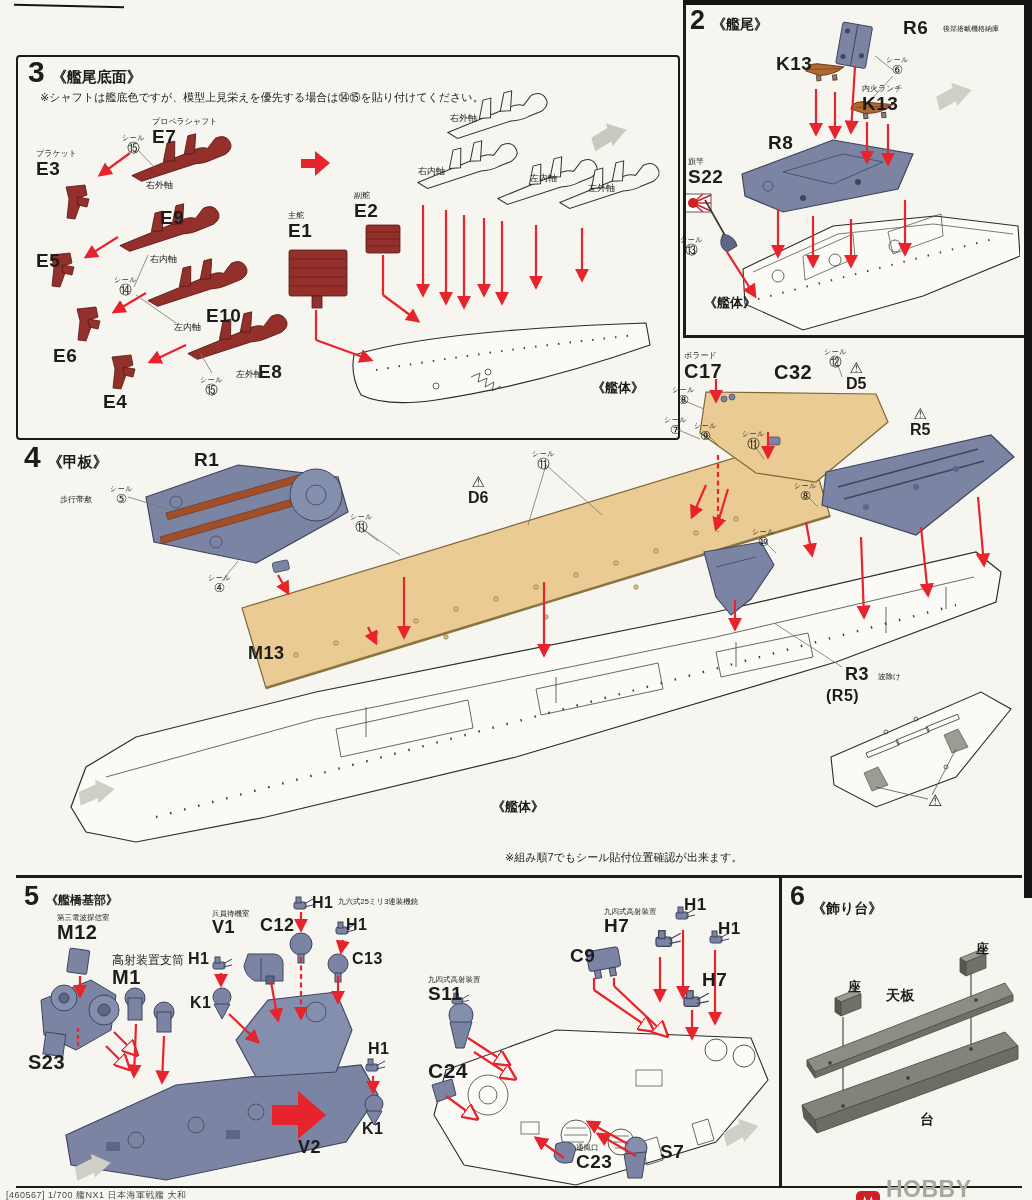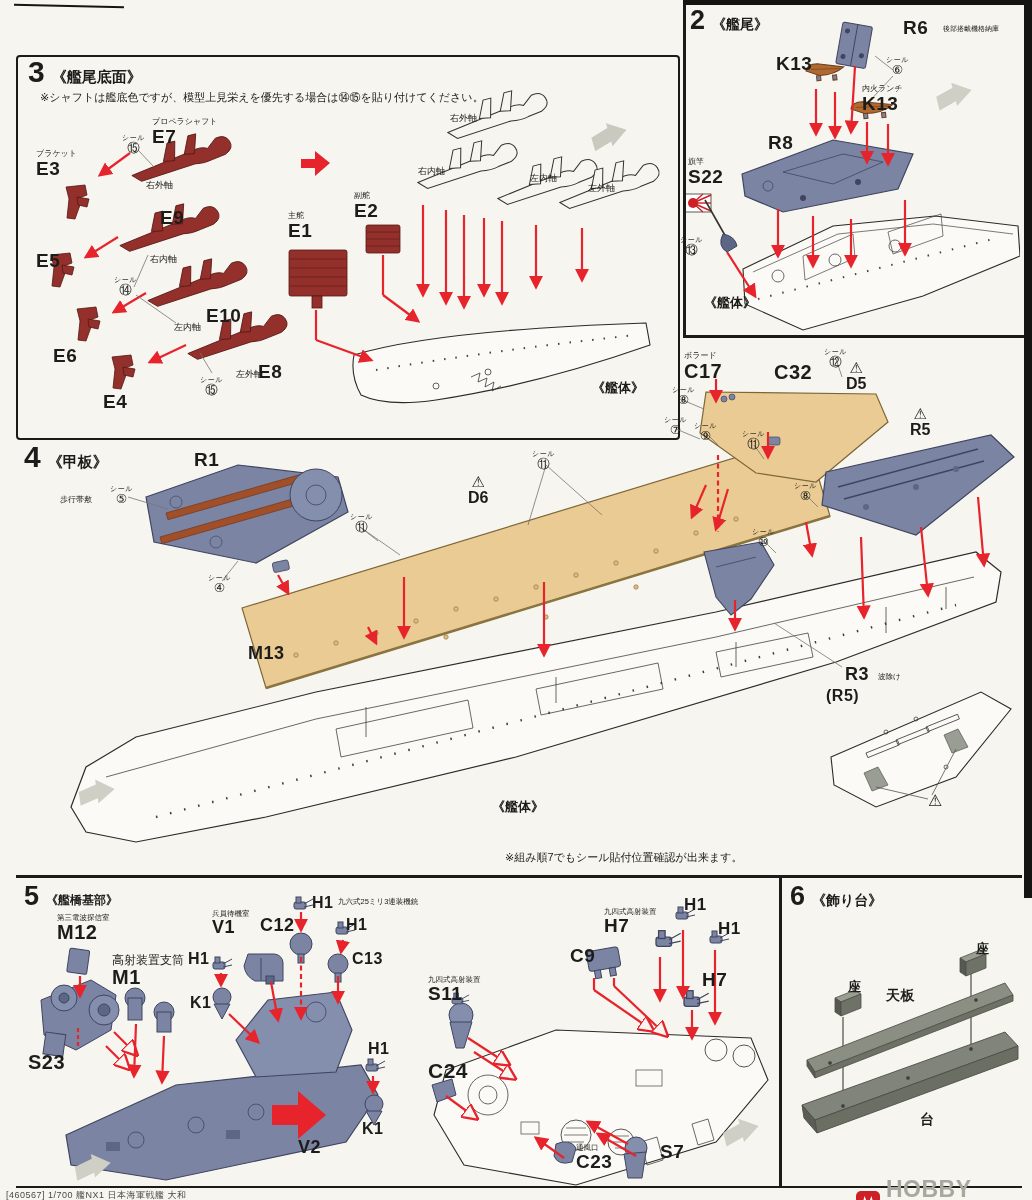--- a/index.html
+++ b/index.html
@@ -487,21 +487,21 @@
   <div class="hdr" style="left:24px;top:443px">
     <span class="num" style="font-size:30px">4</span>
     <span class="ttl" style="font-size:15px">《甲板》</span>
   </div>
   <div class="hdr" style="left:24px;top:884px">
     <span class="num" style="font-size:27px">5</span>
     <span class="ttl" style="font-size:12px;margin-top:8px">《艦橋基部》</span>
   </div>
   <div class="hdr" style="left:790px;top:884px">
     <span class="num" style="font-size:27px">6</span>
-    <span class="ttl" style="font-size:14px;margin-top:8px">《飾り台》</span>
+    <span class="ttl" style="font-size:14px;margin-top:16px">《飾り台》</span>
   </div>
 
   <div class="lbl note" style="left:40px;top:92px">※シャフトは艦底色ですが、模型上見栄えを優先する場合は⑭⑮を貼り付けてください。</div>
   <div class="seal" style="left:122px;top:134px">
     <span class="t">シール</span>
       <span class="n">⑮</span>
     </div>
   <div class="lbl code" style="left:152px;top:118px;font-size:19px">
     <span class="nm">プロペラシャフト</span><span>E7</span></div>
   <div class="lbl code" style="left:36px;top:150px;font-size:19px">

